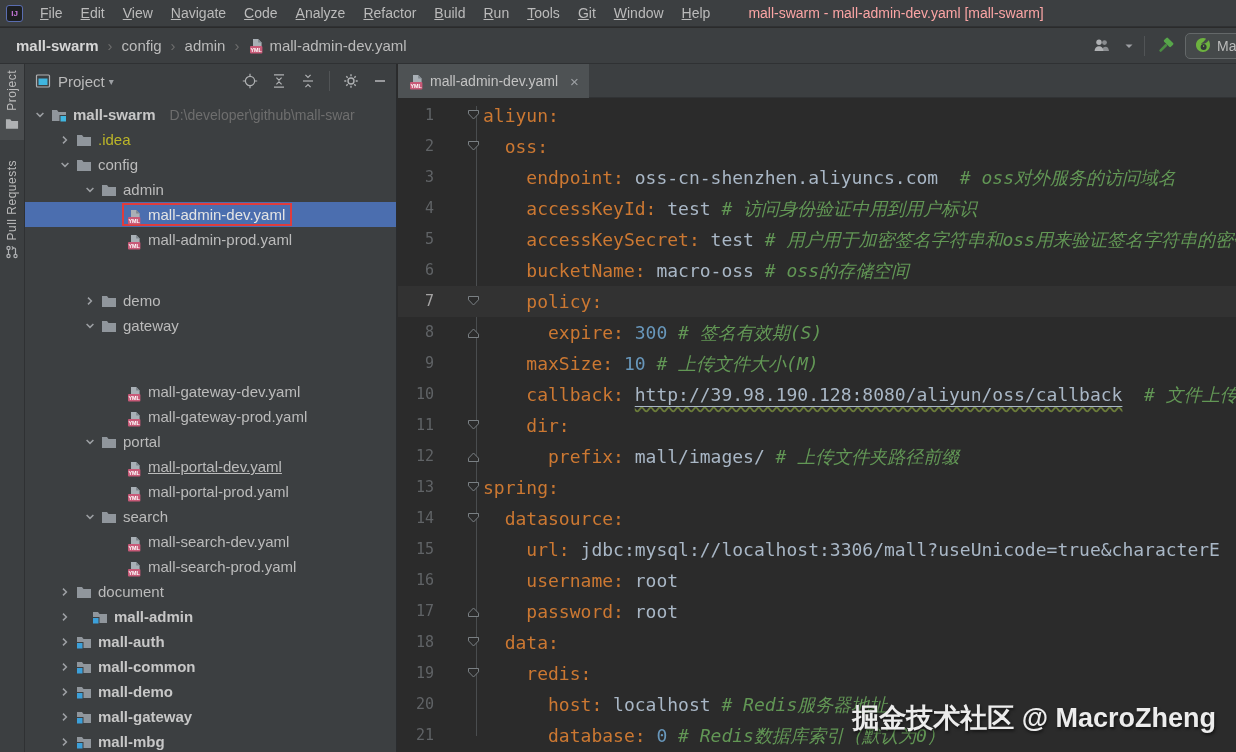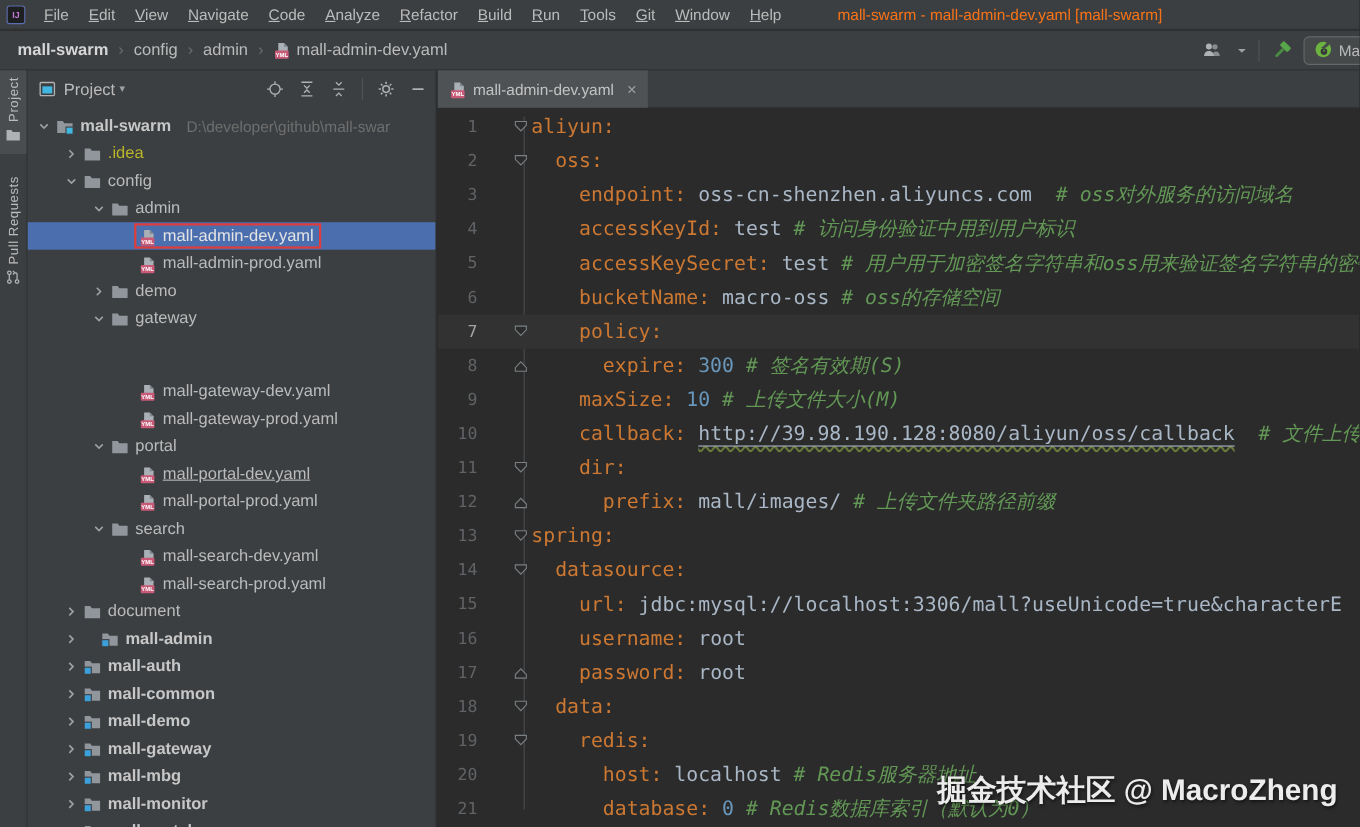--- a/index.html
+++ b/index.html
@@ -20,21 +20,21 @@
     display:flex; align-items:center; font-size:14px;
   }
   .logo {
     width:17px; height:17px; margin:0 8px 0 6px; border-radius:3px;
     background:#1d1f21; border:1px solid #5A6DB0;
     color:#C877DC; font-size:8px; font-weight:bold;
     display:flex; align-items:center; justify-content:center; flex:none;
   }
   .menu-item { display:inline-block; padding:0 9px; color:#BBBBBB; cursor:default; }
   .menu-item::first-letter { text-decoration: underline; }
-  .win-title { margin-left:42px; color:#f97316; white-space:nowrap; }
+  .win-title { margin-left:29px; color:#fca5a5; white-space:nowrap; }
 
   
   .crumbbar {
     position:absolute; top:28px; left:0; right:0; height:36px;
     background:#3C3F41; border-bottom:1px solid #2F3133;
     display:flex; align-items:center; font-size:15px;
   }
   .crumbs { display:flex; align-items:center; padding-left:16px; }
   .crumb { color:#BBBBBB; }
   .crumb.root { font-weight:bold; color:#D6D6D6; }
@@ -329,21 +329,21 @@
           <span class="rowmain">
             <span class="ticon"><span style="position:relative;display:inline-block;width:16px;height:16px;vertical-align:middle;"><svg width="16" height="16" viewBox="0 0 16 16">
                   <path d="M5 1h5.2L13.6 4.4V10H5z" fill="#A9B0B6"></path>
                   <path d="M10.2 1l3.4 3.4h-3.4z" fill="#7E858B"></path>
                   <rect x="2" y="8" width="12.4" height="7.4" rx="1" fill="#C85A78"></rect>
                   <text x="8.2" y="13.7" font-size="5.4" font-weight="bold" fill="#FFFFFF" text-anchor="middle" font-family="Liberation Sans, sans-serif">YML</text>
                 </svg></span></span>
             <span class="tlabel">mall-admin-prod.yaml</span>
           </span>
         </div>
-        <div class="trow" style="padding-left: 56px;">
+        <div class="trow" style="padding-left: 56px; margin-top: 36px;">
           <span class="chev">
             <svg width="14" height="14" viewBox="0 0 14 14" style="transform:rotate(-90deg);">
               <path d="M3.6 5 7 8.4 10.4 5" stroke="#9DA0A4" stroke-width="1.5" fill="none"></path>
             </svg>
           </span>
           <span class="rowmain">
             <span class="ticon"><svg width="16" height="16" viewBox="0 0 16 16">
                 <path d="M1 3h5l1.5 2H15v9H1z" fill="#90969C"></path>
               </svg></span>
             <span class="tlabel">demo</span>

